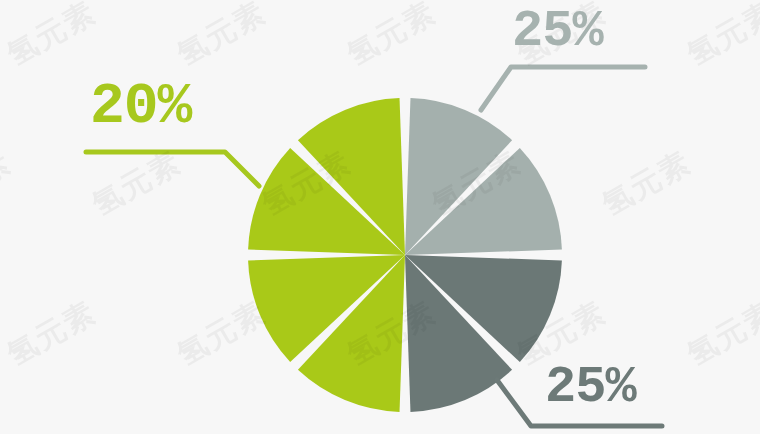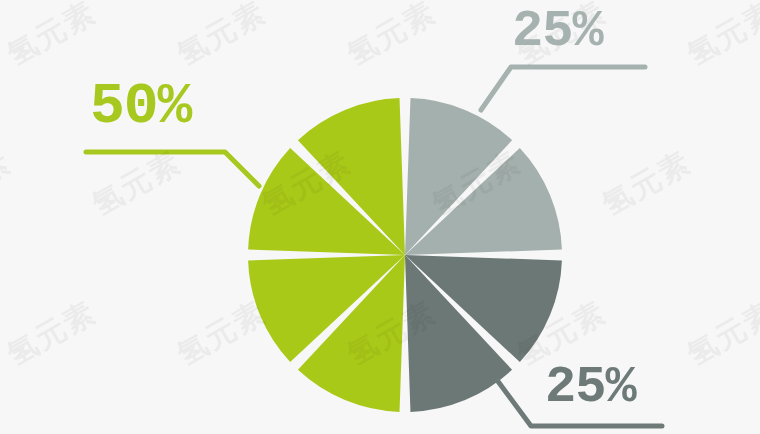--- a/index.html
+++ b/index.html
@@ -115,19 +115,19 @@
       <div class="wm" style="left: 255px; top: 190px; color: rgb(0, 0, 0); opacity: 0.045;">氢元素</div>
       <div class="wm" style="left: 425px; top: 190px; color: rgb(0, 0, 0); opacity: 0.045;">氢元素</div>
       <div class="wm" style="left: 595px; top: 190px; color: rgb(0, 0, 0); opacity: 0.045;">氢元素</div>
       <div class="wm" style="left: 0px; top: 340px; color: rgb(0, 0, 0); opacity: 0.045;">氢元素</div>
       <div class="wm" style="left: 170px; top: 340px; color: rgb(0, 0, 0); opacity: 0.045;">氢元素</div>
       <div class="wm" style="left: 340px; top: 340px; color: rgb(0, 0, 0); opacity: 0.045;">氢元素</div>
       <div class="wm" style="left: 510px; top: 340px; color: rgb(0, 0, 0); opacity: 0.045;">氢元素</div>
       <div class="wm" style="left: 680px; top: 340px; color: rgb(0, 0, 0); opacity: 0.045;">氢元素</div>
     </div>
 
-  <div class="pct-label" id="label-green">50%</div>
+  <div class="pct-label" id="label-green">20%</div>
 
   <div class="pct-label" id="label-gray-top">25%</div>
 
   <div class="pct-label" id="label-gray-bottom">25%</div>
 
 </div>
 
 </body></html>

